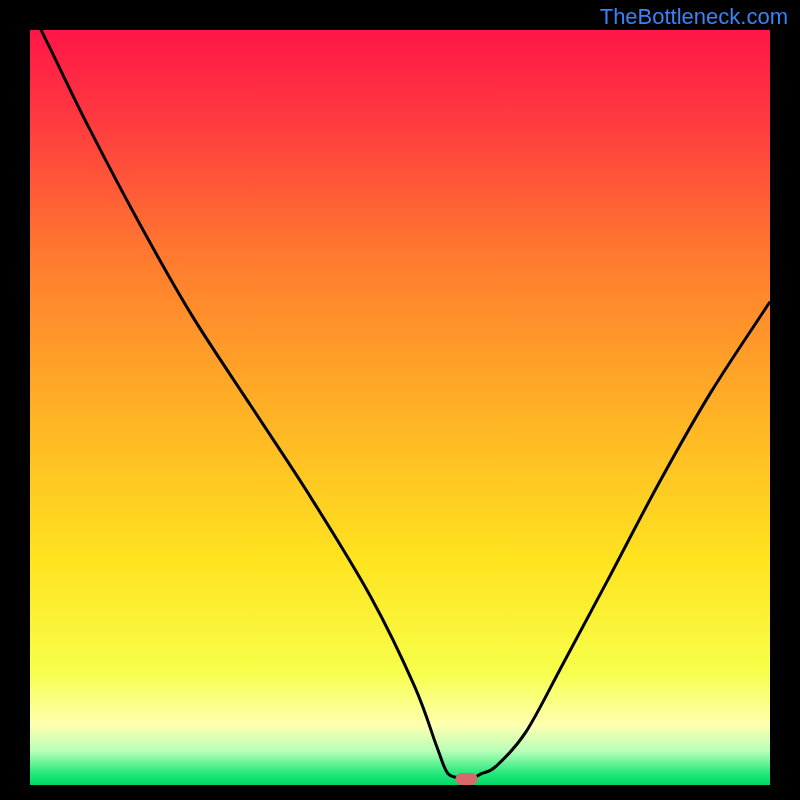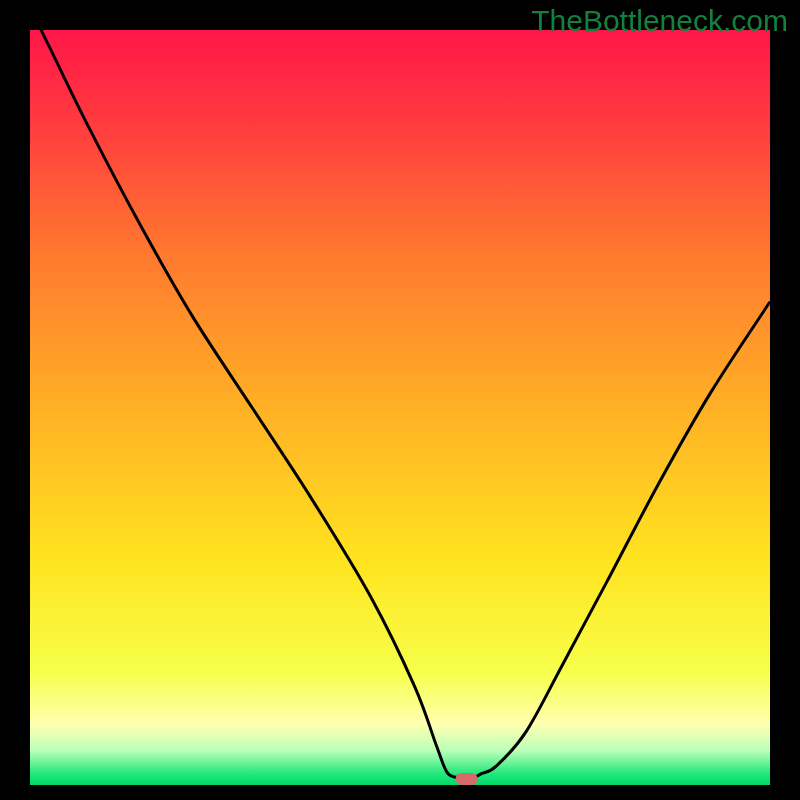--- a/index.html
+++ b/index.html
@@ -14,22 +14,22 @@
   .frame {
     position: relative;
     width: 800px;
     height: 800px;
     background: #000;
   }
   .watermark {
     position: absolute;
     top: 4px;
     right: 12px;
-    color: #15803d;
-    font-size: 30px;
+    color: #3b82f6;
+    font-size: 22px;
     font-weight: 400;
     z-index: 5;
     user-select: none;
   }
   svg {
     position: absolute;
     top: 0;
     left: 0;
   }
 </style>

